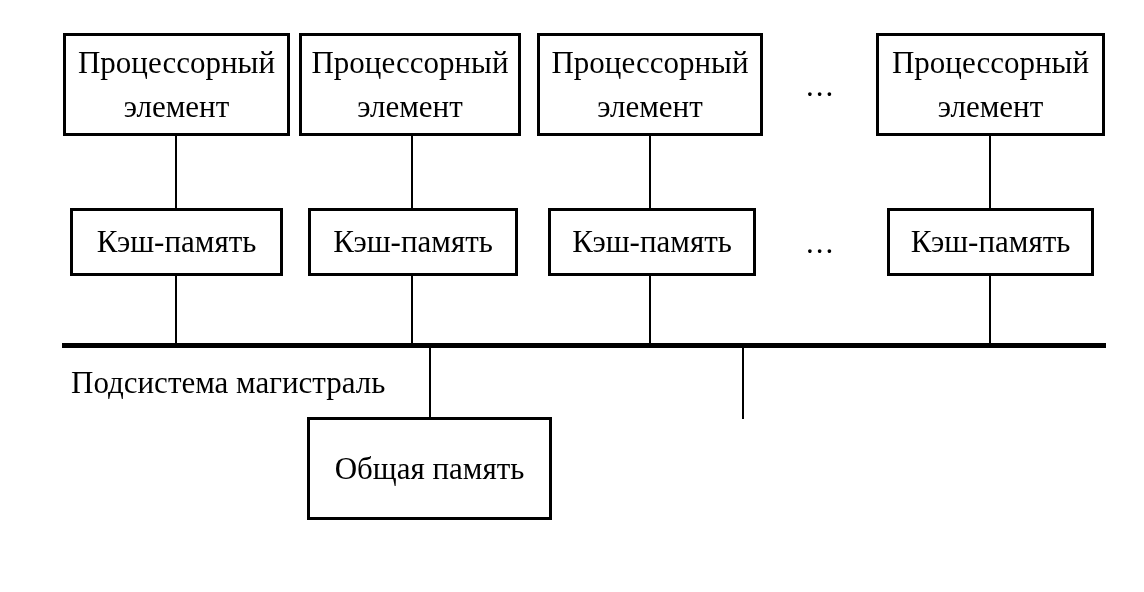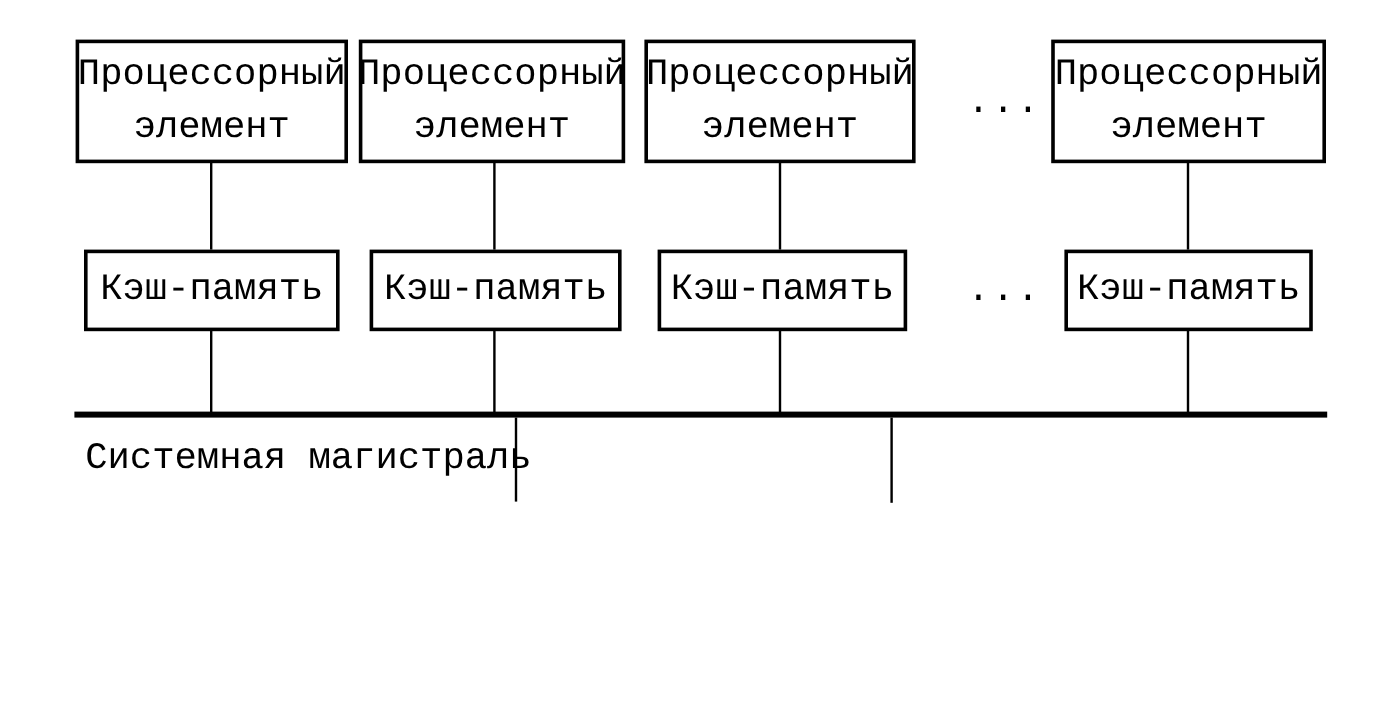--- a/index.html
+++ b/index.html
@@ -5,21 +5,21 @@
   html, body {
     margin: 0;
     padding: 0;
     background: #ffffff;
   }
   #canvas {
     position: relative;
     width: 1144px;
     height: 592px;
     background: #ffffff;
-    font-family: Liberation Mono, monospace;
+    font-family: Liberation Serif, serif;
     color: #000000;
     overflow: hidden;
   }
   .box {
     position: absolute;
     box-sizing: border-box;
     background: #ffffff;
     border: 3px solid #000000;
     display: flex;
     align-items: center;
@@ -131,19 +131,22 @@
   </div>
 
   <div class="ellipsis" id="ell-cache">...</div>
 
   <div class="vline" id="cb1"></div>
   <div class="vline" id="cb2"></div>
   <div class="vline" id="cb3"></div>
   <div class="vline" id="cb4"></div>
 
   <div class="bus" id="bus"></div>
-  <div class="label" id="bus-label">Системная магистраль</div>
+  <div class="label" id="bus-label">Подсистема магистраль</div>
 
   <div class="vline" id="bm"></div>
   <div class="vline" id="bi"></div>
 
+  <div class="box" id="mem">
+    <span>Общая память</span>
+  </div>
 
 </div>
 
 </body></html>

